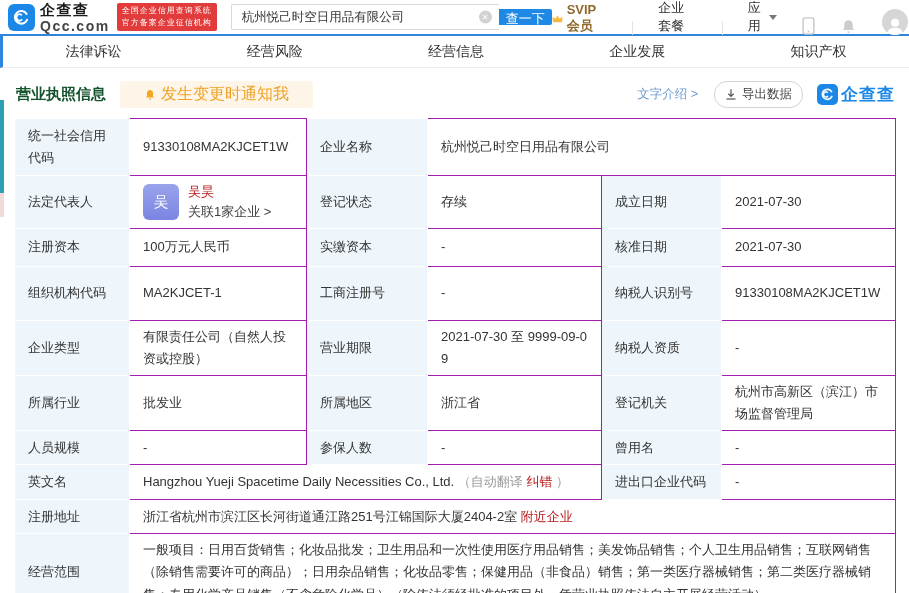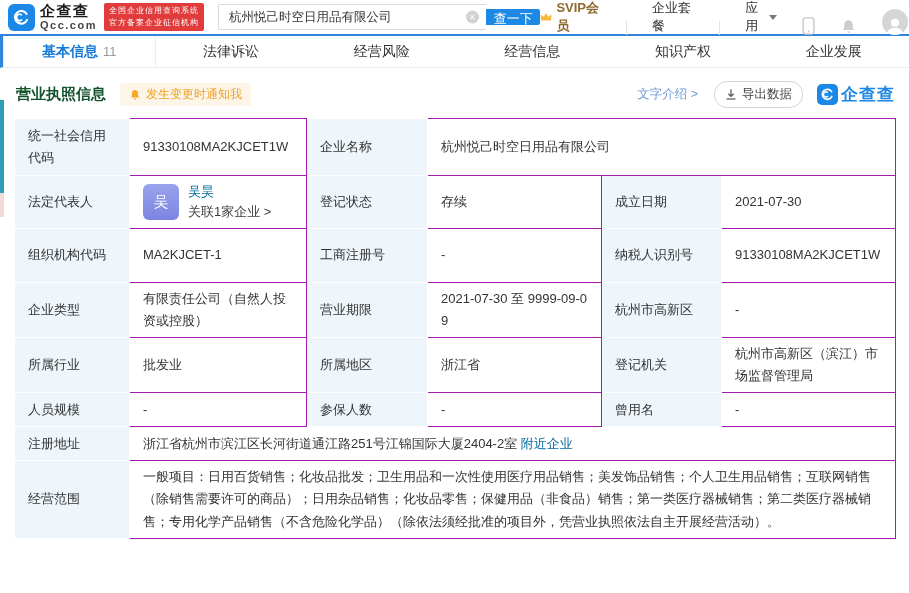--- a/index.html
+++ b/index.html
@@ -6,21 +6,21 @@
   html,body { margin:0; padding:0; }
   body {
     width:909px; height:593px; overflow:hidden; position:relative;
     background:#fff; font-family:"Liberation Sans",sans-serif; color:#333;
   }
   
   .topbar { display:flex; align-items:center; height:34px; padding:0 10px 0 8px; background:#fff; }
   .logo-icon { width:27px; height:27px; border-radius:6px; background:#1b87e6; display:flex; align-items:center; justify-content:center; flex:none; }
   .brand { margin-left:5px; line-height:1; }
   .brand-name { font-size:15px; font-weight:700; color:#1a1a1a; letter-spacing:1.5px; }
-  .brand-sub { font-size:11px; font-weight:700; color:#444; letter-spacing:1.5px; margin-top:2px;text-align:center; }
+  .brand-sub { font-size:14px; font-weight:700; color:#444; letter-spacing:1.5px; margin-top:2px;text-align:center; }
   .redbadge { margin-left:7px; background:#e23b3b; color:#fff; font-size:8px; line-height:1.55; padding:2px 5px; border-radius:2px; letter-spacing:1px; white-space:nowrap; }
   .search { margin-left:14px; position:relative; width:268px; height:26px; flex:none; }
   .search input { width:100%; height:100%; border:1px solid #d9d9d9; border-right:none; border-radius:2px 0 0 2px; padding:0 24px 0 10px; font-size:12.5px; color:#333; outline:none; font-family:inherit; }
   .clear { position:absolute; right:7px; top:50%; transform:translateY(-50%); width:13px; height:13px; border-radius:50%; background:#d2d2d2; color:#fff; font-size:8px; line-height:13px; text-align:center; cursor:pointer; }
   .searchbtn { height:16px; width:58px; background:#1e88e5; color:#fff; border:none; font-size:13px; border-radius:0 2px 2px 0; font-family:inherit; cursor:pointer; }
   .topright { margin-left:auto; display:flex; align-items:flex-end; gap:25px; font-size:13px; color:#333; }
   .svip { color:#8f6a2e; font-weight:700; display:flex; align-items:center; gap:4px; cursor:pointer; }
   .vdiv { width:1px; height:14px; background:#e3e3e3; }
   .toplink { cursor:pointer; }
   .apps { display:flex; align-items:center; gap:5px; cursor:pointer; }
@@ -30,33 +30,33 @@
   
   .tabbar { display:flex; border-top:2px solid #2e86dc; border-bottom:1px solid #ececec; height:34px; background:#fff; border-left:3px solid #2e86dc; }
   .tab { flex:1; display:flex; align-items:center; justify-content:center; font-size:14px; color:#333; gap:5px; cursor:pointer; white-space:nowrap; }
   .tab.active { color:#1479d7; font-weight:700; border-left:1px solid #ededed; border-right:1px solid #ededed; }
   .tab .cnt { color:#999; font-weight:400; font-size:13px; }
   .tab.history { color:#c8a87a; }
   .viptag { font-size:8px; color:#d4a95c; font-style:italic; font-weight:700; position:relative; top:-6px; margin-left:1px; }
   
   .sechead { display:flex; align-items:center; padding:13px 14px 10px 16px; }
   .sectitle { font-size:15px; font-weight:700; color:#14532d; }
-  .notify { margin-left:14px; background:#fdf6e8; color:#f0a125; font-size:12px; padding:3px 9px; border-radius:3px; display:flex; align-items:center; gap:5px; cursor:pointer; }
+  .notify { margin-left:14px; background:#fdf6e8; color:#f0a125; font-size:16px; padding:3px 24px; border-radius:3px; display:flex; align-items:center; gap:5px; cursor:pointer; }
   .textintro { margin-left:auto; color:#6e9bd0; font-size:12.5px; cursor:pointer; }
   .exportbtn { margin-left:16px; border:1px solid #d4d4d4; border-radius:13px; background:#fff; padding:4px 10px; font-size:12.5px; color:#444; display:flex; align-items:center; gap:5px; font-family:inherit; cursor:pointer; }
   .wm { margin-left:14px; display:flex; align-items:center; gap:3px; }
   .wm .logo-icon { width:21px; height:21px; border-radius:5px; }
   .wm-text { color:#1b87e6; font-size:17px; font-weight:700; letter-spacing:1px; }
   
   table.lic { border-collapse:collapse; margin:0 14px; width:881px; table-layout:fixed; font-size:13px; color:#333; border:1px solid #e8f1f8; }
   table.lic td { border:1px solid #a21caf; padding:5px 13px; vertical-align:middle; word-break:break-all; line-height:1.7; }
   table.lic td.lbl { background:#eef6fb; border:1px solid #fff; color:#333; }
   tr.h1{height:57px} tr.h2{height:53px} tr.h3{height:38px} tr.h4{height:54px} tr.h5{height:53px}
   tr.h6{height:55px} tr.h7{height:34px} tr.h8{height:35px} tr.h9{height:34px} tr.h10{height:70px}
-  .lnk { color:#0369a1; cursor:pointer; text-decoration:none; }
+  .lnk { color:#b91c1c; cursor:pointer; text-decoration:none; }
   .olnk { color:#404040; cursor:pointer; }
   .grey { color:#9b9b9b; }
   .repcell { display:flex; align-items:center; gap:9px; }
   .repavatar { width:36px; height:36px; border-radius:6px; background:linear-gradient(180deg,#9aa3ec,#7b85e2); color:#fff; font-size:15px; display:flex; align-items:center; justify-content:center; flex:none; cursor:pointer; }
   .replines { line-height:1.55; font-size:13px; }
   .scope { line-height:1.78; }
   
   .stripe-teal { position:absolute; left:0; top:100px; width:4px; height:93px; background:#2d9fb3; }
   .stripe-pink { position:absolute; left:0; top:193px; width:4px; height:24px; background:#f2dadb; }
 </style>
@@ -112,38 +112,34 @@
     <span class="avatar">
       <svg width="20" height="18" viewBox="0 0 24 22">
           <circle cx="12" cy="7" r="5" fill="#fff"></circle>
           <path d="M2 22c0-6 4.5-9 10-9s10 3 10 9z" fill="#fff"></path>
         </svg>
     </span>
   </div>
 </div>
 
 <div class="tabbar">
-  <div class="tab active">
-    <span>基本信息</span>
-    <span class="cnt">11</span>
-  </div>
   <div class="tab">
       <span>法律诉讼</span>
     </div>
   <div class="tab">
       <span>经营风险</span>
     </div>
   <div class="tab">
       <span>经营信息</span>
     </div>
   <div class="tab">
+      <span>企业发展</span>
+    </div>
+  <div class="tab">
       <span>知识产权</span>
-    </div>
-  <div class="tab">
-      <span>企业发展</span>
     </div>
 </div>
 
 <div class="sechead">
   <span class="sectitle">营业执照信息</span>
   <span class="notify">
     <svg width="12" height="12" viewBox="0 0 24 24">
         <path d="M12 2c-3.3 0-6 2.7-6 6v6l-2 3h16l-2-3V8c0-3.3-2.7-6-6-6z" fill="#f5a623"></path>
         <path d="M9.5 19a2.5 2.5 0 0 0 5 0z" fill="#f5a623"></path>
       </svg>
@@ -193,52 +189,71 @@
           <div><span class="lnk">吴昊</span></div>
           <div><span class="olnk">关联1家企业 &gt;</span></div>
         </span>
       </div>
     </td>
     <td class="lbl">登记状态</td>
     <td>存续</td>
     <td class="lbl">成立日期</td>
     <td>2021-07-30</td>
   </tr>
+  <tr class="h3">
+    <td class="lbl">注册资本</td>
+    <td>100万元人民币</td>
+    <td class="lbl">实缴资本</td>
+    <td>-</td>
+    <td class="lbl">核准日期</td>
+    <td>2021-07-30</td>
+  </tr>
   <tr class="h4">
     <td class="lbl">组织机构代码</td>
     <td>MA2KJCET-1</td>
     <td class="lbl">工商注册号</td>
     <td>-</td>
     <td class="lbl">纳税人识别号</td>
     <td>91330108MA2KJCET1W</td>
   </tr>
   <tr class="h5">
     <td class="lbl">企业类型</td>
     <td>有限责任公司（自然人投资或控股）</td>
     <td class="lbl">营业期限</td>
     <td>2021-07-30 至 9999-09-09</td>
-    <td class="lbl">杭州市高新区</td>
+    <td class="lbl">纳税人资质</td>
     <td>-</td>
   </tr>
   <tr class="h6">
     <td class="lbl">所属行业</td>
     <td>批发业</td>
     <td class="lbl">所属地区</td>
     <td>浙江省</td>
     <td class="lbl">登记机关</td>
     <td>杭州市高新区（滨江）市场监督管理局</td>
   </tr>
   <tr class="h7">
     <td class="lbl">人员规模</td>
     <td>-</td>
     <td class="lbl">参保人数</td>
     <td>-</td>
     <td class="lbl">曾用名</td>
     <td>-</td>
   </tr>
+  <tr class="h8">
+    <td class="lbl">英文名</td>
+    <td colspan="3">
+      <span>Hangzhou Yueji Spacetime Daily Necessities Co., Ltd.</span>
+      <span class="grey">（自动翻译</span>
+      <span class="lnk">纠错</span>
+      <span class="grey">）</span>
+    </td>
+    <td class="lbl">进出口企业代码</td>
+    <td>-</td>
+  </tr>
   <tr class="h9">
     <td class="lbl">注册地址</td>
     <td colspan="5">
       <span>浙江省杭州市滨江区长河街道通江路251号江锦国际大厦2404-2室</span>
       <span class="lnk">附近企业</span>
     </td>
   </tr>
   <tr class="h10">
     <td class="lbl">经营范围</td>
     <td colspan="5" class="scope">一般项目：日用百货销售；化妆品批发；卫生用品和一次性使用医疗用品销售；美发饰品销售；个人卫生用品销售；互联网销售（除销售需要许可的商品）；日用杂品销售；化妆品零售；保健用品（非食品）销售；第一类医疗器械销售；第二类医疗器械销售；专用化学产品销售（不含危险化学品）（除依法须经批准的项目外，凭营业执照依法自主开展经营活动）。</td>

